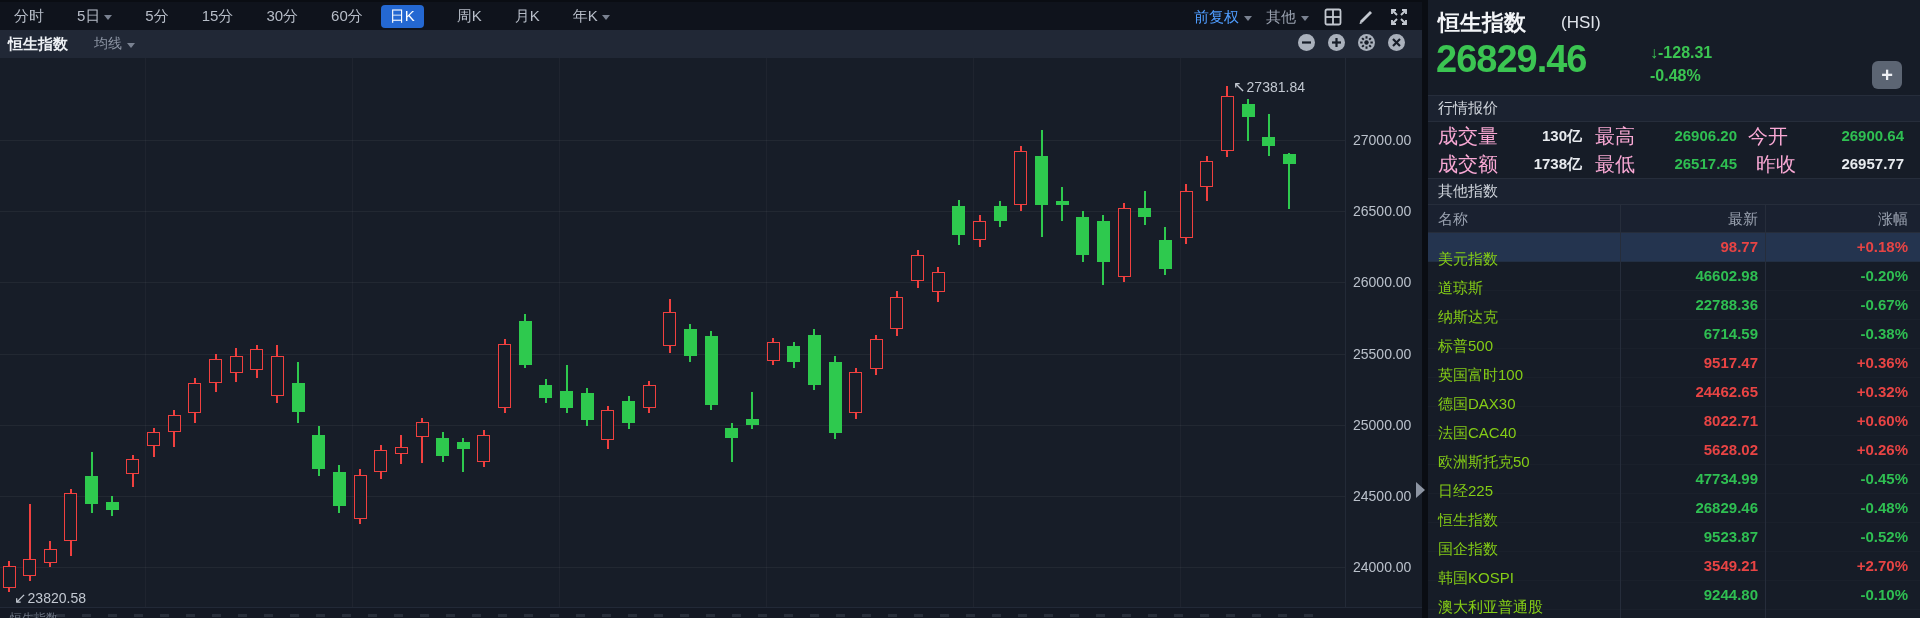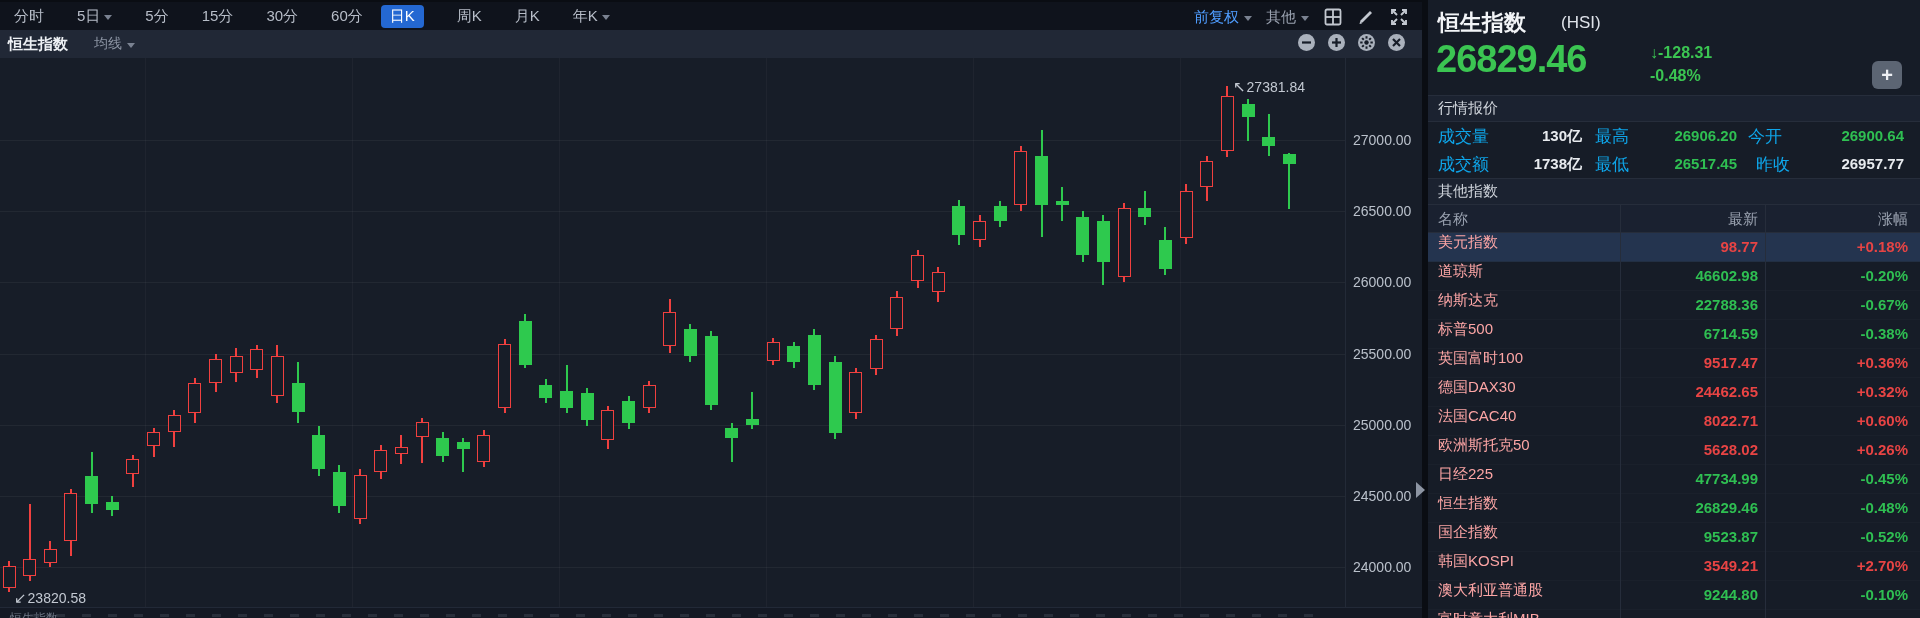--- a/index.html
+++ b/index.html
@@ -64,35 +64,35 @@
     justify-content:center; cursor:pointer; }
 
   .sect-head { position:absolute; left:0; width:492px; height:27px; background:#1b2230;
     border-top:1px solid #262d3b; border-bottom:1px solid #262d3b; color:#ced3da; font-size:15px;
     display:flex; align-items:center; padding-left:10px; }
   #sect-quote { top:95px; }
   #sect-other { top:178px; }
 
   #quote-grid { position:absolute; left:0; top:122px; width:492px; height:56px; }
   .q-cell { position:absolute; height:28px; display:flex; align-items:center; }
-  .q-label { color:#0ea5e9; font-size:17px; }
+  .q-label { color:#f9a8d4; font-size:20px; }
   .q-val { font-size:15px; font-weight:bold; position:absolute; right:0; }
   .tone-neutral { color:#e8ebef; }
   .tone-down { color:#2fbf52; }
   .tone-up { color:#e84444; }
 
   #idx-table { position:absolute; left:0; top:205px; width:492px; height:413px; overflow:hidden; }
   #idx-header { position:relative; width:492px; height:28px; background:#1a2130; border-bottom:1px solid #262d3b;
     color:#9aa2b0; font-size:15px; }
   .th-name { position:absolute; left:10px; top:5px; }
   .th-last { position:absolute; right:162px; top:5px; }
   .th-pct { position:absolute; right:12px; top:5px; }
   .idx-row { position:relative; width:492px; height:29px; border-bottom:1px solid #20273366; cursor:pointer; }
   .idx-row.selected { background:#24344f; }
-  .row-name { position:absolute; left:10px; top:0; color:#fca5a5; font-size:15px; }
+  .row-name { position:absolute; left:10px; top:17px; color:#84cc16; font-size:15px; }
   .row-val { position:absolute; right:162px; top:5px; font-size:15px; font-weight:bold; }
   .row-pct { position:absolute; right:12px; top:5px; font-size:15px; font-weight:bold; }
   .vline { position:absolute; top:0; width:1px; height:413px; background:#262d3b; }
 </style>
 </head>
 <body>
 
 <div id="app">
 
   <div id="chart-widget">

